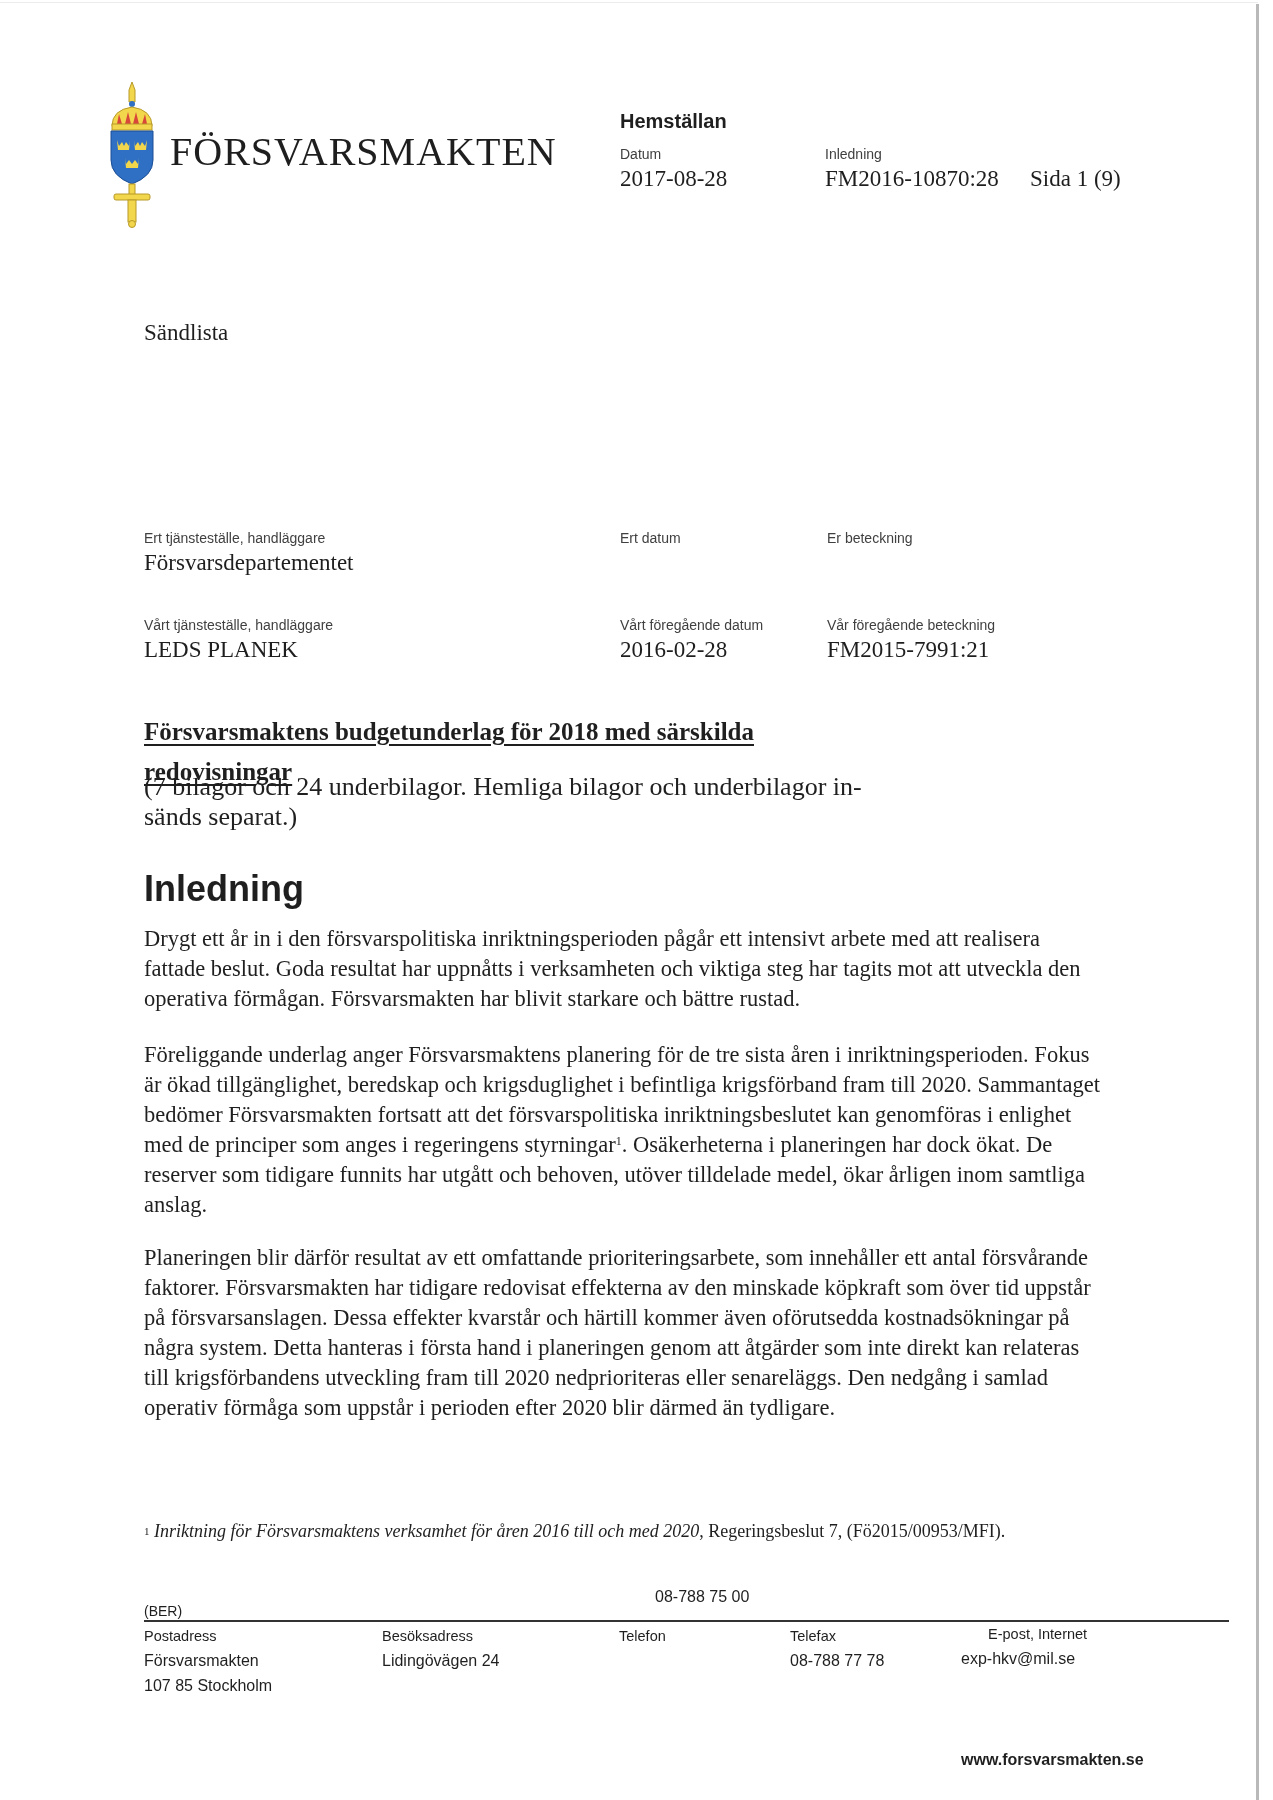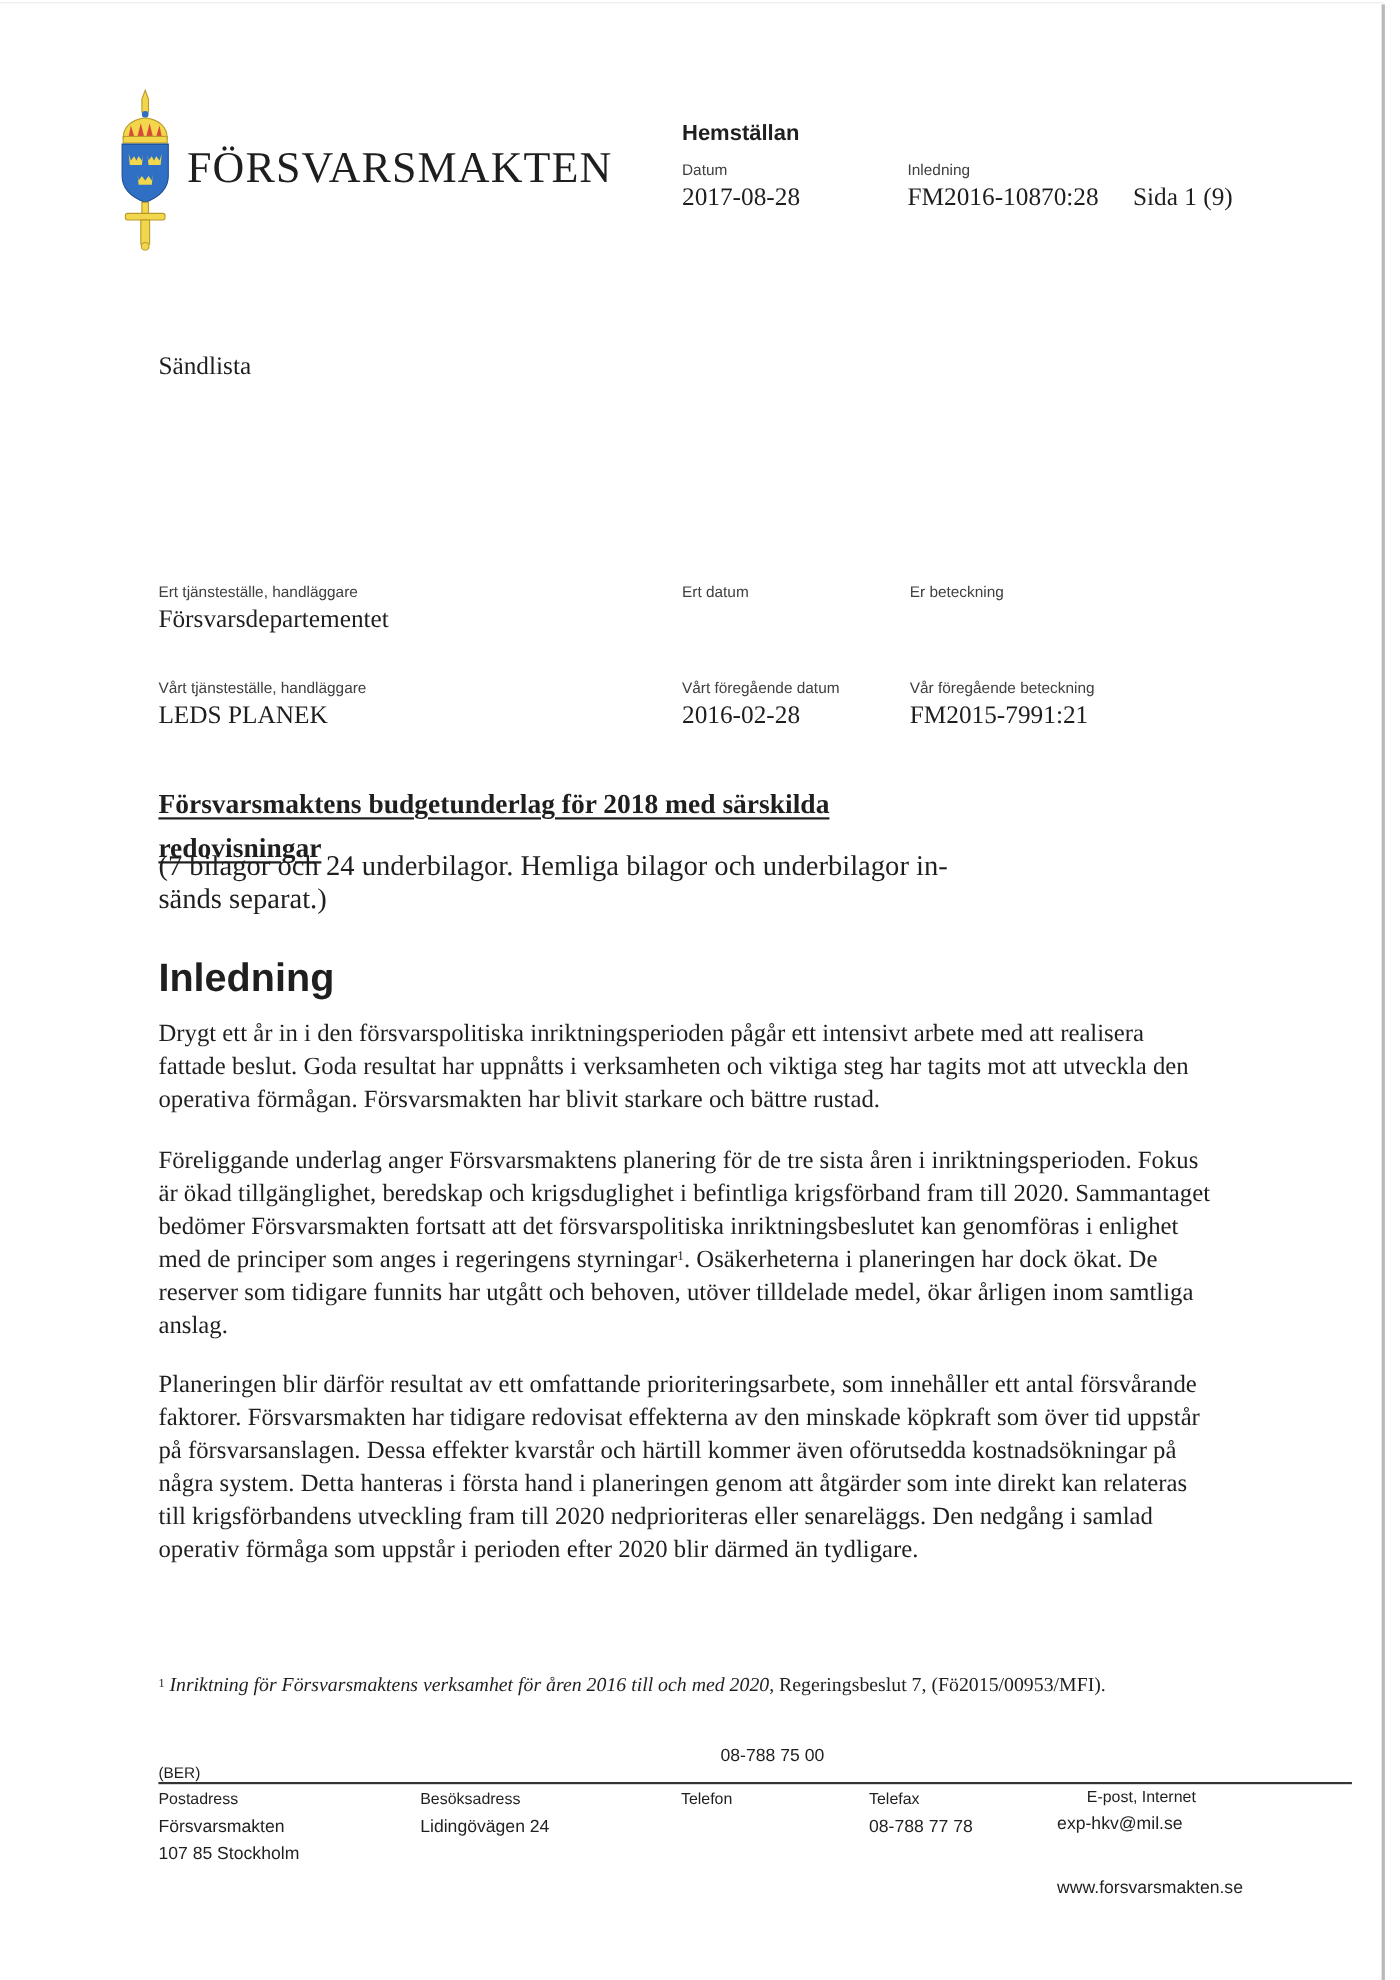--- a/index.html
+++ b/index.html
@@ -115,13 +115,13 @@
 <div class="abs f-val" style="left:382px; top:1652px;">Lidingövägen 24</div>
 
 <div class="abs f-lbl" style="left:619px; top:1628px;">Telefon</div>
 <div class="abs f-val" style="left:619px; top:1588px;margin-left:36px;">08-788 75 00</div>
 
 <div class="abs f-lbl" style="left:790px; top:1628px;">Telefax</div>
 <div class="abs f-val" style="left:790px; top:1652px;">08-788 77 78</div>
 
 <div class="abs f-lbl" style="left:961px; top:1626px;margin-left:27px;">E-post, Internet</div>
 <div class="abs f-val" style="left:961px; top:1650px;">exp-hkv@mil.se</div>
-<div class="abs f-val" style="left:961px; top:1708px;">www.forsvarsmakten.se</div>
+<div class="abs f-val" style="left:961px; top:1751px;font-weight:bold;">www.forsvarsmakten.se</div>
 
 </body></html>

